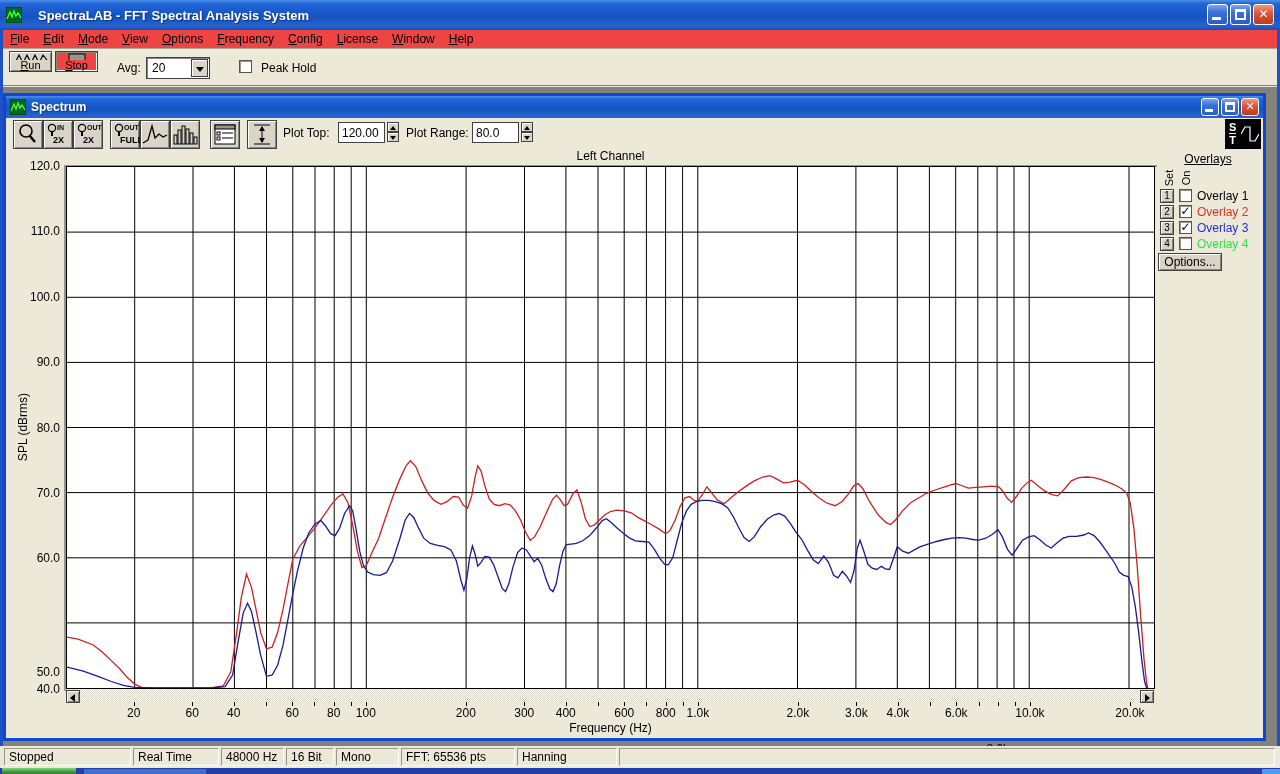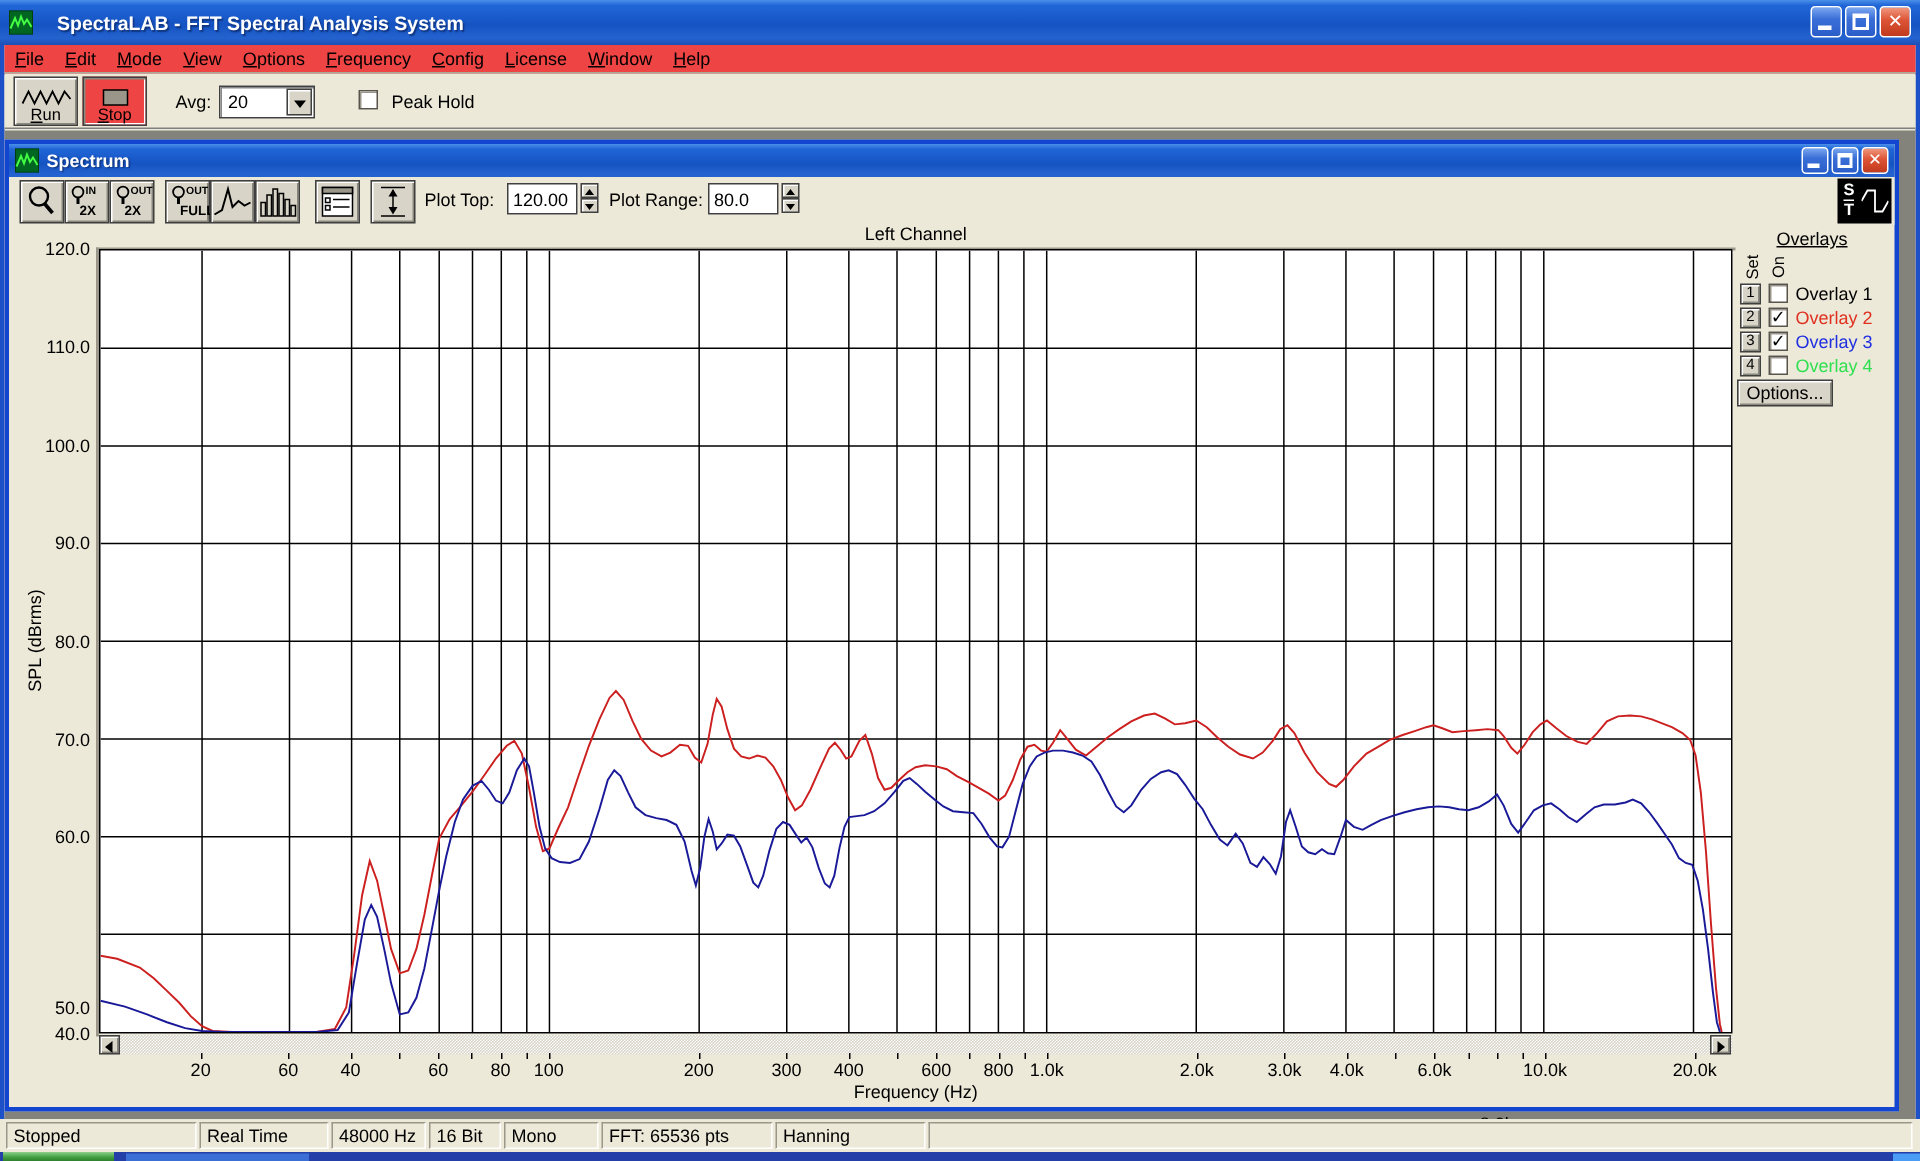--- a/index.html
+++ b/index.html
@@ -28,21 +28,21 @@
 
   
   .menubar { position:absolute; left:3px; top:30px; width:1274px; height:19px; background:#ef4444;
              display:flex; align-items:center; font-size:12px; color:#000; border-bottom:1px solid #aca899; }
   .menu-item { display:inline-block; padding:2px 7px; }
   .menu-item::first-letter { text-decoration:underline; }
 
   
   .toolbar { position:absolute; left:3px; top:50px; width:1274px; height:36px; background:#ece9d8;
              border-bottom:1px solid #808080; }
-  .big-btn { position:absolute; top:1px; width:43px; height:33px; background:#d8d4c8;
+  .big-btn { position:absolute; top:1px; width:43px; height:21px; background:#d8d4c8;
     border:1px solid #404040; box-shadow:inset 1px 1px 0 #fff, inset -1px -1px 0 #8a877c;
     display:flex; flex-direction:column; align-items:center; justify-content:flex-end; font-size:11px; }
   .big-btn.pressed { background:#ef4444; box-shadow:inset 1px 1px 0 #8a877c, inset -1px -1px 0 #fff; }
   .btn-label { display:inline-block; line-height:11px; }
   .btn-label::first-letter { text-decoration:underline; }
   .field-label { position:absolute; font-size:12px; color:#000; }
   .combo { position:absolute; left:143px; top:7px; width:64px; height:22px; background:#fff;
            border:1px solid #404040; box-shadow:inset 1px 1px 0 #888; font-size:12px; }
   .combo-text { position:absolute; left:5px; top:3px; }
   .combo-arrow { position:absolute; right:1px; top:1px; width:17px; height:18px; background:#d8d4c8;

